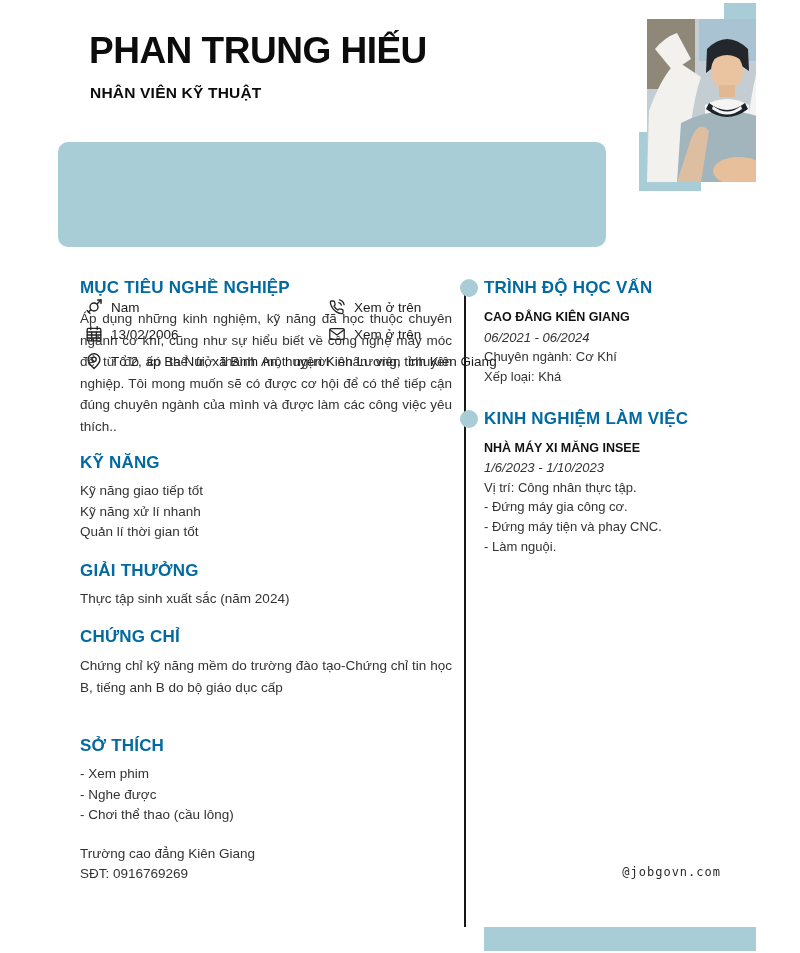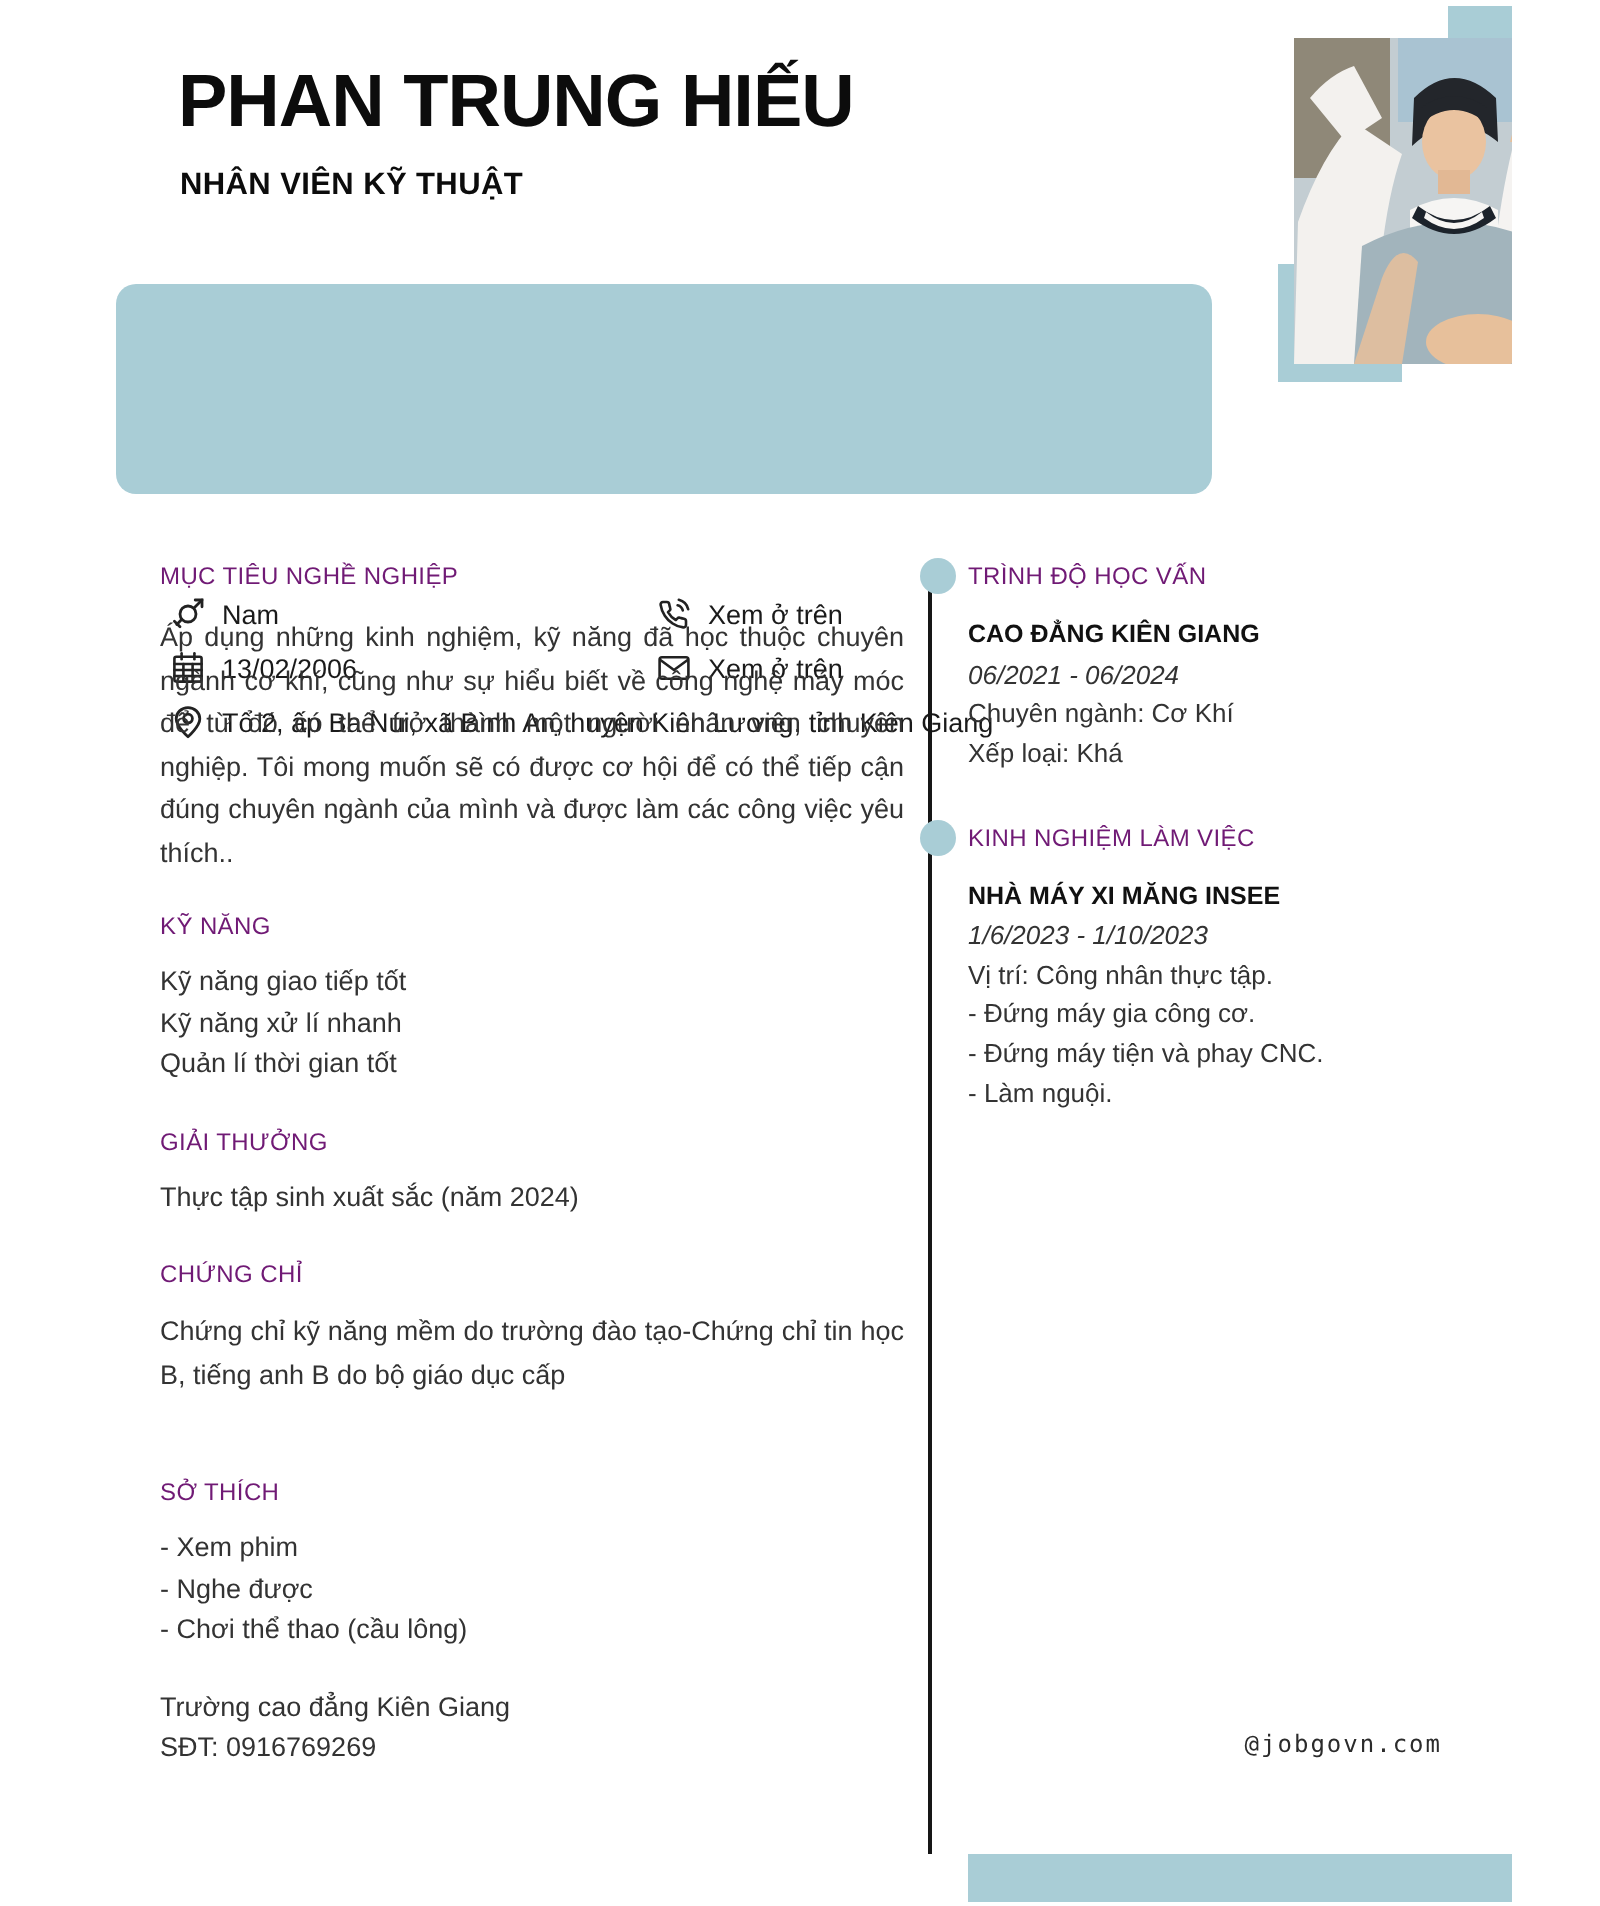--- a/index.html
+++ b/index.html
@@ -49,21 +49,21 @@
 
   
   .divider {
     position:absolute; left:420px; top:291px; width:2px; height:636px;
     background:#161616; z-index:1;
   }
   .col-left  { position:absolute; left:36px;  top:278px; width:372px; }
   .col-right { position:absolute; left:410px; top:278px; width:388px; padding-left:30px; z-index:2; }
 
   h2.sec {
-    font-size:12px; font-weight:400; color:#701a75; letter-spacing:0.2px;
+    font-size:17px; font-weight:700; color:#0369a1; letter-spacing:0.2px;
     line-height:20px; position:relative;
   }
   .bullet {
     position:absolute; left:-24px; top:1px; width:18px; height:18px;
     border-radius:50%; background:var(--accent); z-index:3;
   }
   .body-text { font-size:13.5px; line-height:21.5px; color:#333; }
   .just { text-align:justify; }
   .line-list div { font-size:13.5px; line-height:20.5px; color:#333; }
 

